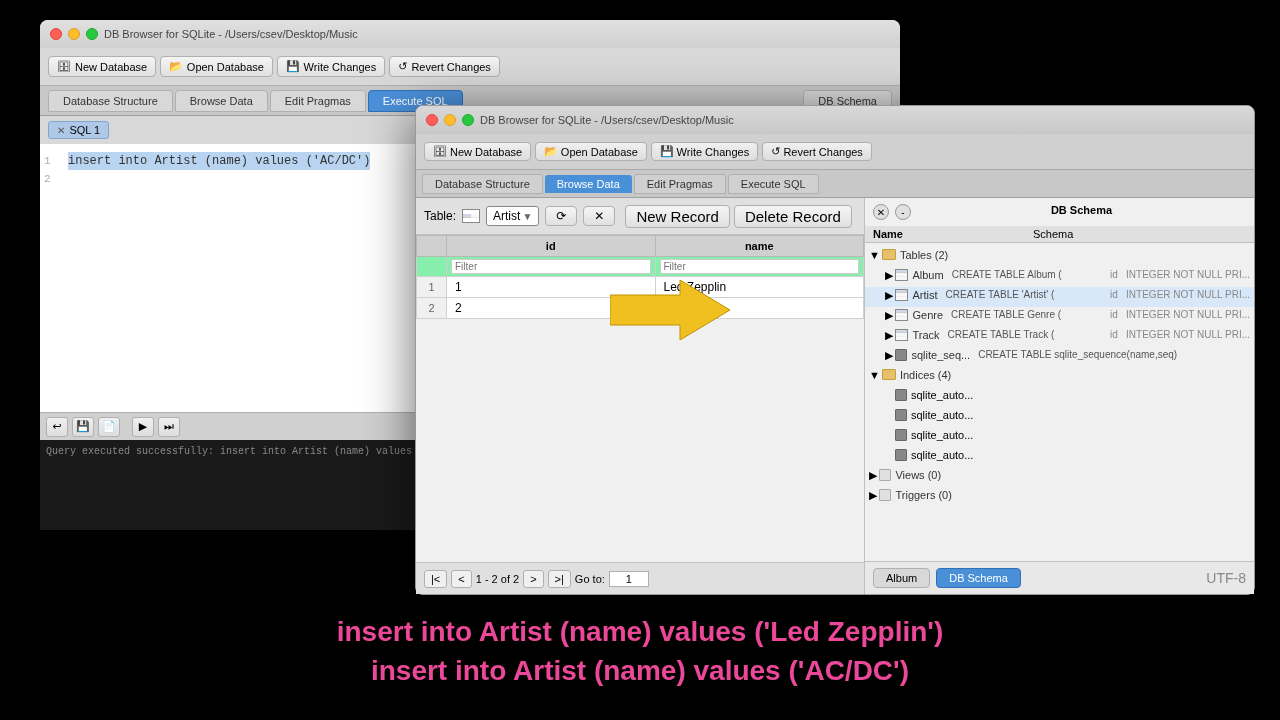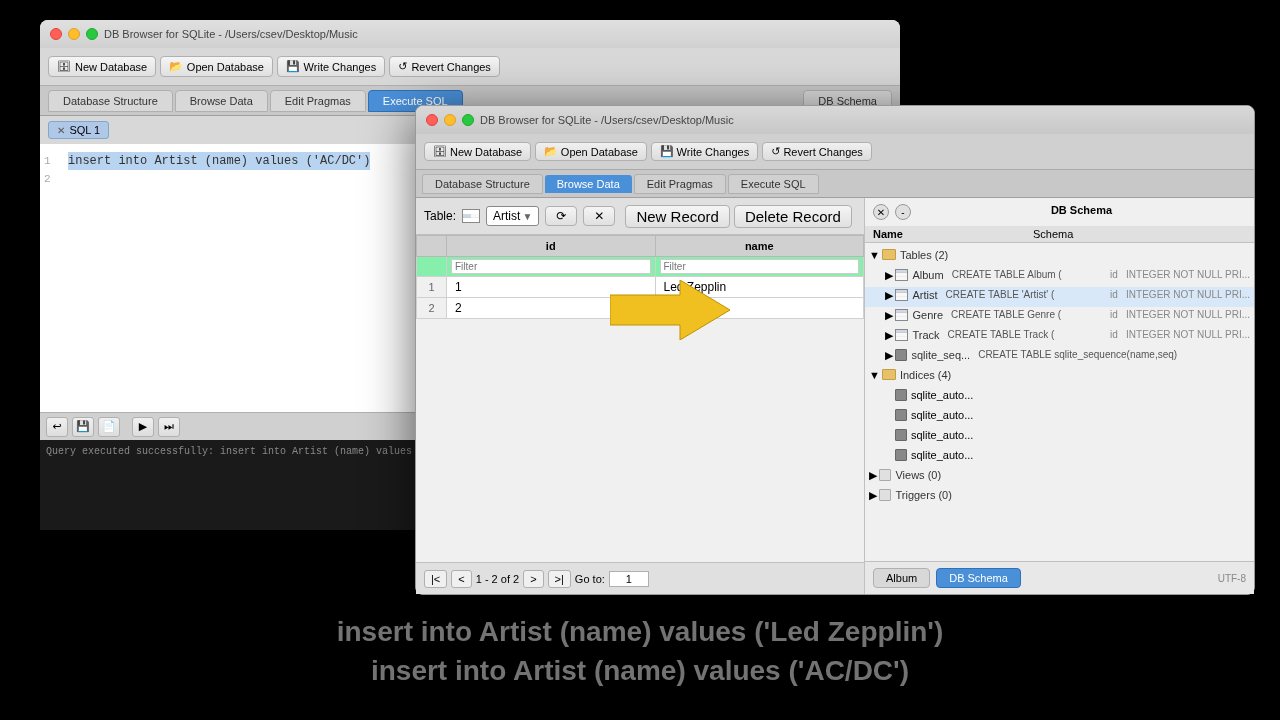--- a/index.html
+++ b/index.html
@@ -510,21 +510,21 @@
       font-size: 11px;
       border: 1px solid #b0b0b0;
       border-radius: 4px;
       cursor: pointer;
     }
 
     .bottom-tab-btn.normal { background: #d8d8d8; }
     .bottom-tab-btn.active { background: #4a90d9; color: #fff; border-color: #3070b8; }
 
     .utf8-label {
-      font-size: 10px;
+      font-size: 14px;
       color: #888;
       margin-left: auto;
     }
 
     
     .arrow-indicator {
       position: absolute;
       top: 280px;
       left: 610px;
       z-index: 10;
@@ -540,21 +540,21 @@
       position: absolute;
       bottom: 30px;
       left: 0;
       right: 0;
       text-align: center;
     }
 
     .bottom-text-line {
       font-size: 28px;
       font-weight: 600;
-      color: #737373;
+      color: #ec4899;
       line-height: 1.4;
       font-family: 'Helvetica Neue', Arial, sans-serif;
     }
 
     .tree-index-icon {
       width: 12px;
       height: 12px;
       background: #888;
       border: 1px solid #666;
       border-radius: 1px;

